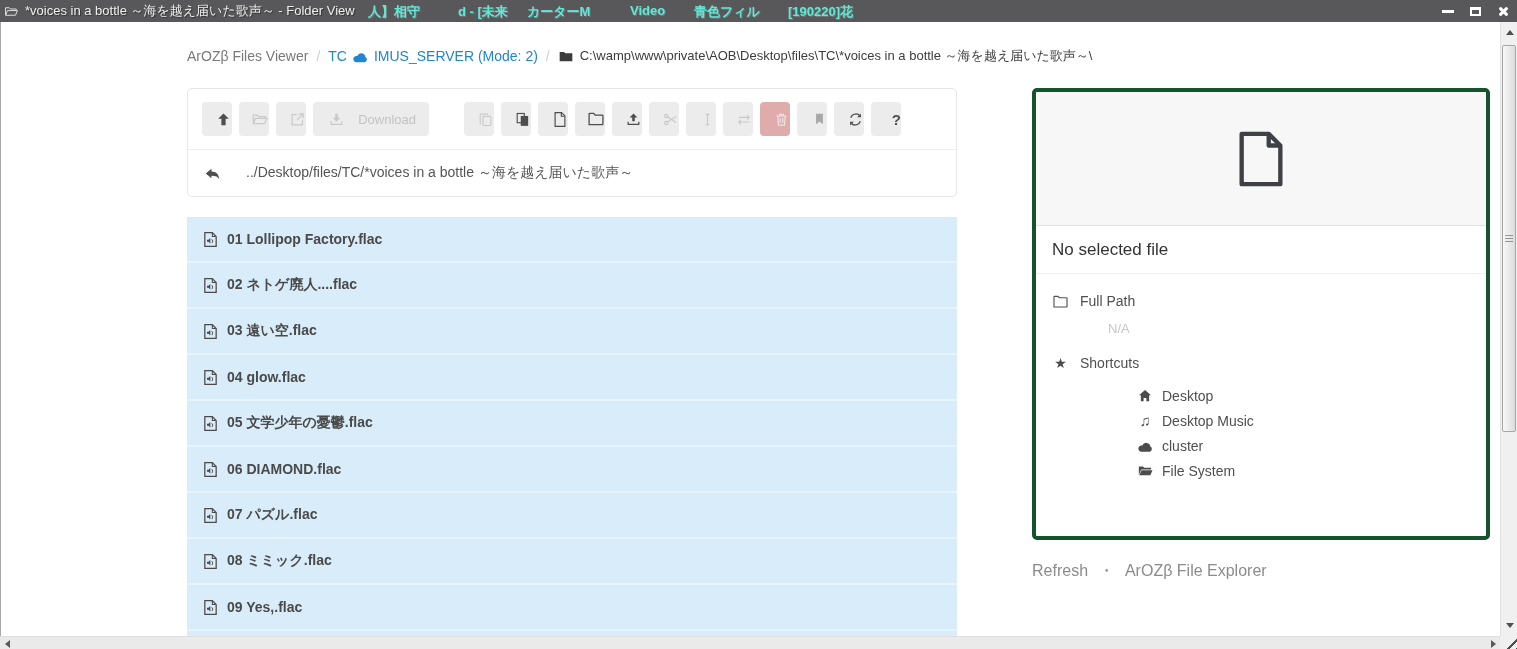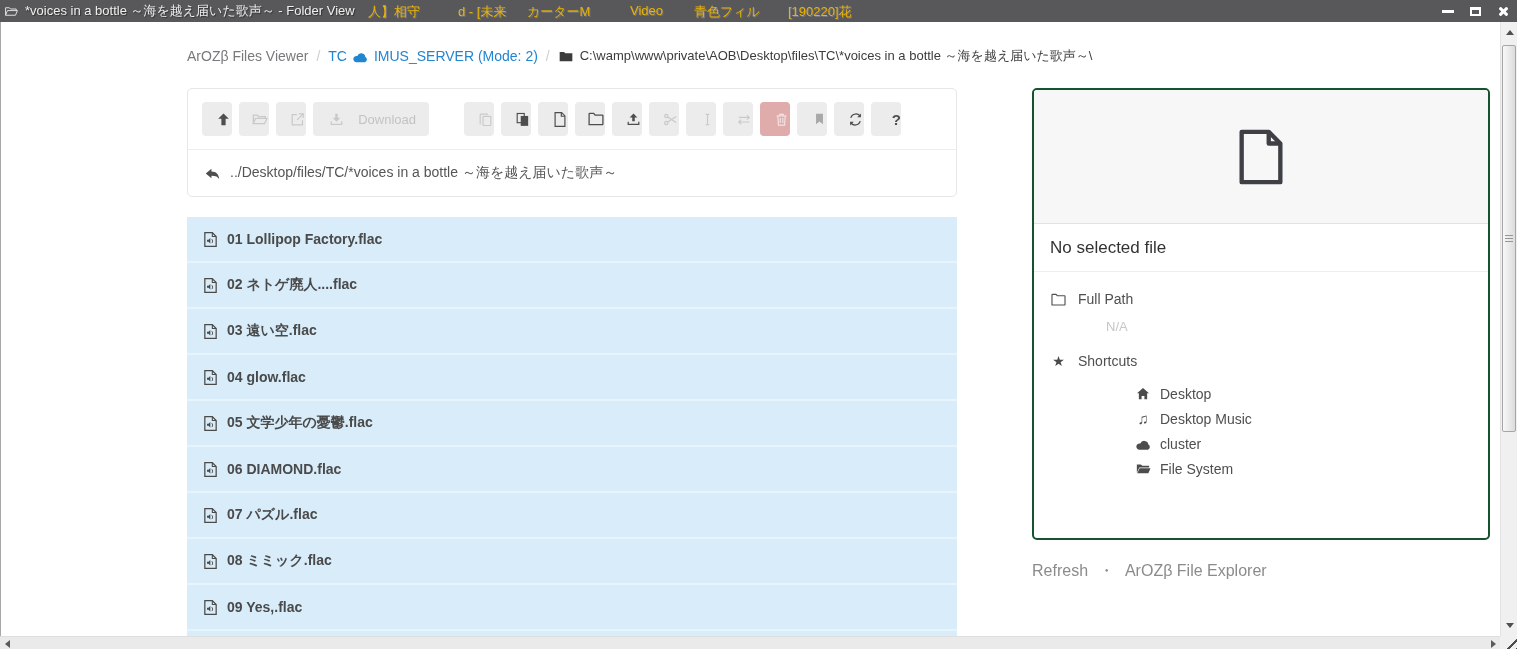--- a/index.html
+++ b/index.html
@@ -5,21 +5,21 @@
   * { margin:0; padding:0; box-sizing:border-box; }
   html,body { background:#fff; }
   body { font-family:"Liberation Sans","DejaVu Sans",sans-serif; }
   .screen { position:relative; width:1517px; height:649px; background:#fff; overflow:hidden; box-shadow: inset 1px 0 0 #a8a8a8; }
 
   
   .titlebar { position:absolute; top:0; left:0; width:100%; height:22px; background:#58585a; overflow:hidden; z-index:40; }
   .tb-inner { position:relative; width:100%; height:100%; display:flex; align-items:center; }
   .tb-folder { margin-left:4px; display:flex; align-items:center; }
   .tb-title { margin-left:6px; color:#efefef; font-size:13px; white-space:nowrap; text-shadow:1px 1px 1px rgba(0,0,0,0.45); }
-  .ghost { position:absolute; top:3px; font-size:13px; color:#eab308; text-shadow:1px 1px 0 #74747a; white-space:nowrap; }
+  .ghost { position:absolute; top:3px; font-size:13px; color:#5eead4; text-shadow:1px 1px 0 #74747a; white-space:nowrap;font-weight:bold; }
   .g0{left:368px;} .g1{left:458px;} .g2{left:527px;} .g3{left:630px;} .g4{left:694px;text-align:right;} .g5{left:788px;}
   .win-controls { position:absolute; right:9px; top:0; height:22px; display:flex; align-items:center; gap:16px; }
   .wc-min { width:12px; height:3px; background:#fff; }
   .wc-max { width:11px; height:9px; border:2px solid #fff; border-top-width:3px; }
   .wc-close { position:relative; width:11px; height:11px; }
   .wc-close::before, .wc-close::after { content:""; position:absolute; left:5px; top:0; width:3px; height:11px; background:#fff; border-radius:1px; }
   .wc-close::before { transform:rotate(45deg); }
   .wc-close::after { transform:rotate(-45deg); }
 
   
@@ -34,30 +34,30 @@
   .tbtn { height:34px; width:30px; display:flex; align-items:center; justify-content:flex-end; background:#ececec; border-radius:4px; color:#4e4e4e; flex:none; }
   .tbtn.wide { width:auto; min-width:116px; gap:13px; padding:0 13px; }
   .tbtn.disabled { color:#c9c9c9; }
   .tbtn.muted { color:#a8a8a8; }
   .tbtn.danger { background:#dfabab; color:#f5e4e4; }
   .tbtn svg { display:block; }
   .tspacer { width:21px; flex:none; }
   .dl-label { font-size:13px; color:#c3c3c3; }
   .help-q { font-size:15px; font-weight:bold; }
   .card-divider { height:1px; background:#ededed; }
-  .pathbar { display:flex; align-items:center; gap:9px; padding:14px 16px; color:#555; font-size:14px; white-space:nowrap; }
+  .pathbar { display:flex; align-items:center; gap:25px; padding:14px 16px; color:#555; font-size:14px; white-space:nowrap; }
   .pathbar svg { flex:none; }
 
   
   .file-list { position:absolute; left:187px; top:217px; width:770px; height:419px; background:#d8ecfa; overflow:hidden;font-weight:bold; }
   .file-item { height:46px; display:flex; align-items:center; gap:9px; padding:0 16px; border-bottom:2px solid #e8f4fc; color:#4a4a4a; font-size:14px; }
   .file-item svg { flex:none; }
 
   
-  .inspector { position:absolute; left:1032px; top:88px; width:458px; height:452px; border:2px solid #14532d; border-radius:5px; background:#fff; overflow:hidden; display:flex; flex-direction:column; }
+  .inspector { position:absolute; left:1032px; top:88px; width:458px; height:452px; border:4px solid #14532d; border-radius:5px; background:#fff; overflow:hidden; display:flex; flex-direction:column; }
   .insp-header { height:134px; background:#f7f7f8; border-bottom:1px solid #e2e2e2; display:flex; align-items:center; justify-content:center; flex:none; }
   .insp-title { padding:14px 16px 13px 16px; font-size:17px; color:#333; border-bottom:1px solid #eeeeee; flex:none; }
   .insp-details { padding:19px 16px; flex:1; font-size:14px; color:#4f4f4f; }
   .detail-row { display:flex; align-items:center; gap:11px; margin-bottom:12px; }
   .detail-row .ic { width:17px; display:flex; justify-content:center; color:#4f4f4f; }
   .detail-value { margin-left:56px; color:#c6c6c6; font-size:13px; margin-bottom:19px; }
   .star-glyph { font-size:14px; color:#4a4a4a; line-height:1; }
   .shortcut { display:flex; align-items:center; gap:8px; margin-left:84px; height:25px; color:#4f4f4f; }
   .shortcut .ic { width:18px; display:flex; justify-content:center; color:#4c4c4c; }
   .music-glyph { font-size:15px; line-height:1; }

